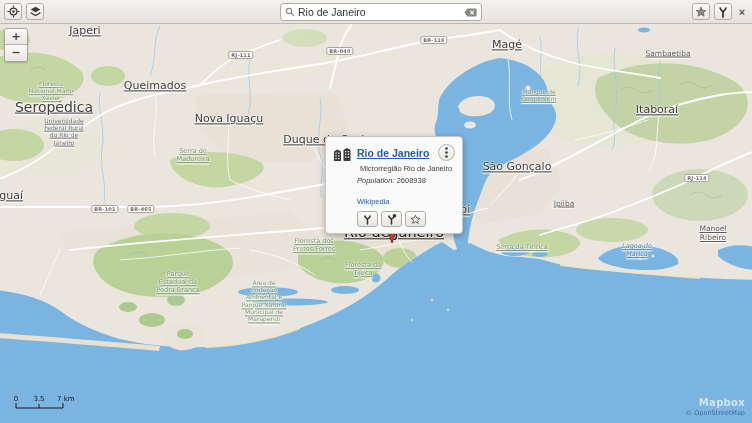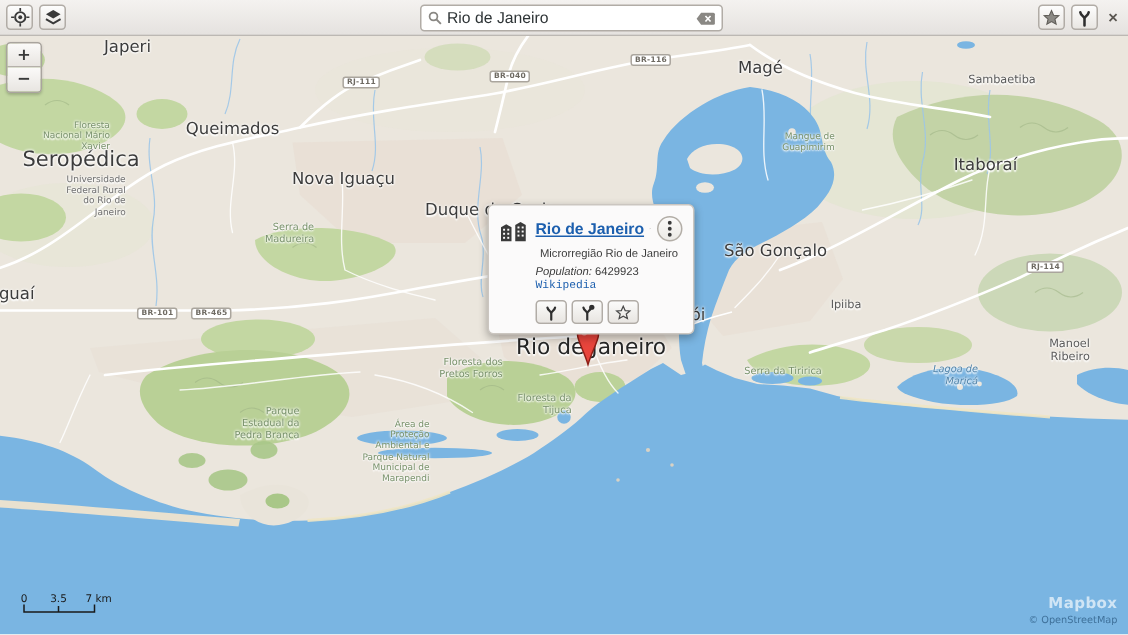--- a/index.html
+++ b/index.html
@@ -13,23 +13,23 @@
   .searchbox{position:absolute;left:280px;top:3px;width:192px;height:16px;background:#fff;
     border:1px solid #b1aca6;border-radius:3px;display:flex;align-items:center;padding:0 4px;}
   .searchbox input{flex:1;border:none;outline:none;font:10.5px "Liberation Sans",sans-serif;color:#2e3436;padding:0 3px;background:transparent;}
   .tb-right{margin-left:auto;display:flex;align-items:center;}
   .win-close{width:12px;text-align:center;font:bold 11px "Liberation Sans",sans-serif;color:#5a5650;margin-left:4px;cursor:pointer;}
 
   
   .map{position:relative;width:752px;height:399px;overflow:hidden;background:#ebe6dd;}
   .terrain{position:absolute;left:0;top:0;z-index:0;}
 
-  .mlabel{position:absolute;transform:translate(-50%,-50%);white-space:pre-line;text-align:right;
+  .mlabel{position:absolute;transform:translate(-50%,-50%);white-space:pre-line;text-align:center;
     font-family:"DejaVu Sans",sans-serif;color:#3c3c3c;line-height:1.2;z-index:2;pointer-events:none;
-    text-shadow:0 0 2px #fff,0 0 2px #fff,0 1px 1px #fff;}
+    text-shadow:0 0 2px #fff,0 0 2px #fff,0 1px 1px #fff;text-decoration:underline;}
   .city{font-size:11px;}
   .town{font-size:14px;}
   .small{font-size:7.5px;color:#5a5a5a;}
   .tiny{font-size:6.5px;color:#6e6e6e;}
   .green{color:#78916a;}
   .waterlbl{color:#4f82a8;font-style:italic;}
   .big{font-size:14.5px;color:#262626;font-weight:500;z-index:4;}
 
   .badge{position:absolute;transform:translate(-50%,-50%);font:600 5px "DejaVu Sans",sans-serif;
     color:#6e6a62;background:#fff;border:1px solid #aaa59d;border-radius:2px;padding:0px 2px;z-index:2;letter-spacing:.2px;}
@@ -51,21 +51,21 @@
   .popup .row1{display:flex;align-items:flex-start;}
   .popup .cityicon{width:24px;flex:0 0 24px;padding-top:2px;}
   .popup .content{flex:1;min-width:0;}
   .popup .titleline{display:flex;align-items:center;gap:4px;}
   .popup .title{font-size:10.5px;font-weight:bold;color:#1c5fae;text-decoration:underline;white-space:nowrap;cursor:pointer;}
   .popup .kebab{width:15px;height:15px;border:1px solid #b3aea7;border-radius:50%;display:flex;align-items:center;justify-content:center;
     background:linear-gradient(#fbfaf9,#eceae6);cursor:pointer;flex:0 0 15px;}
   .popup .sub{font-size:7.5px;color:#3d3d3d;margin-top:3px;white-space:nowrap;text-align:center;}
   .popup .pop{font-size:7.5px;color:#3d3d3d;margin-top:3px;}
   .popup .pop i{font-style:italic;}
-  .popup .wiki{font-size:7.5px;color:#1c5fae;margin-top:2px;cursor:pointer;font-family:Liberation Mono, monospace;}
+  .popup .wiki{font-size:7.5px;color:#1c5fae;margin-top:12px;cursor:pointer;}
   .popup .btnrow{display:flex;gap:3px;margin-top:5px;}
   .popup .p-btn{width:21px;height:16px;border:1px solid #b1aca6;border-radius:3px;
     background:linear-gradient(#fbfbfa,#e8e5e1);display:flex;align-items:center;justify-content:center;padding:0;cursor:pointer;}
 
   
   .scalebar{position:absolute;left:6px;top:369px;z-index:8;pointer-events:none;}
   .attrib{position:absolute;right:7px;bottom:6px;text-align:right;z-index:8;font-family:"DejaVu Sans",sans-serif;}
   .attrib .brand{font-size:10px;font-weight:bold;color:rgba(255,255,255,.65);letter-spacing:.3px;cursor:pointer;}
   .attrib .copy{font-size:6.5px;color:#3f719a;margin-top:1px;cursor:pointer;}
 </style>
@@ -337,21 +337,21 @@
               <svg width="3" height="11" viewBox="0 0 3 11">
                 <circle cx="1.5" cy="1.5" r="1.3" fill="#3a3a3a"></circle>
                 <circle cx="1.5" cy="5.5" r="1.3" fill="#3a3a3a"></circle>
                 <circle cx="1.5" cy="9.5" r="1.3" fill="#3a3a3a"></circle>
               </svg>
             </span>
           </div>
           <div class="sub">Microrregião Rio de Janeiro</div>
           <div class="pop">
             <i>Population:</i>
-            <span>6429923</span>
+            <span>2608938</span>
           </div>
           <div class="wiki">Wikipedia</div>
           <div class="btnrow">
             <button class="p-btn">
               <svg width="11" height="11" viewBox="0 0 12 12">
                 <path d="M6 11 V6.5 M6 6.5 C6 4.5 3.6 4.8 3.2 2.2 M6 6.5 C6 4.5 8.4 4.8 8.8 2.2" fill="none" stroke="#2f2f2f" stroke-width="1.6" stroke-linecap="round"></path>
               </svg>
             </button>
             <button class="p-btn">
               <svg width="11" height="11" viewBox="0 0 12 12">

